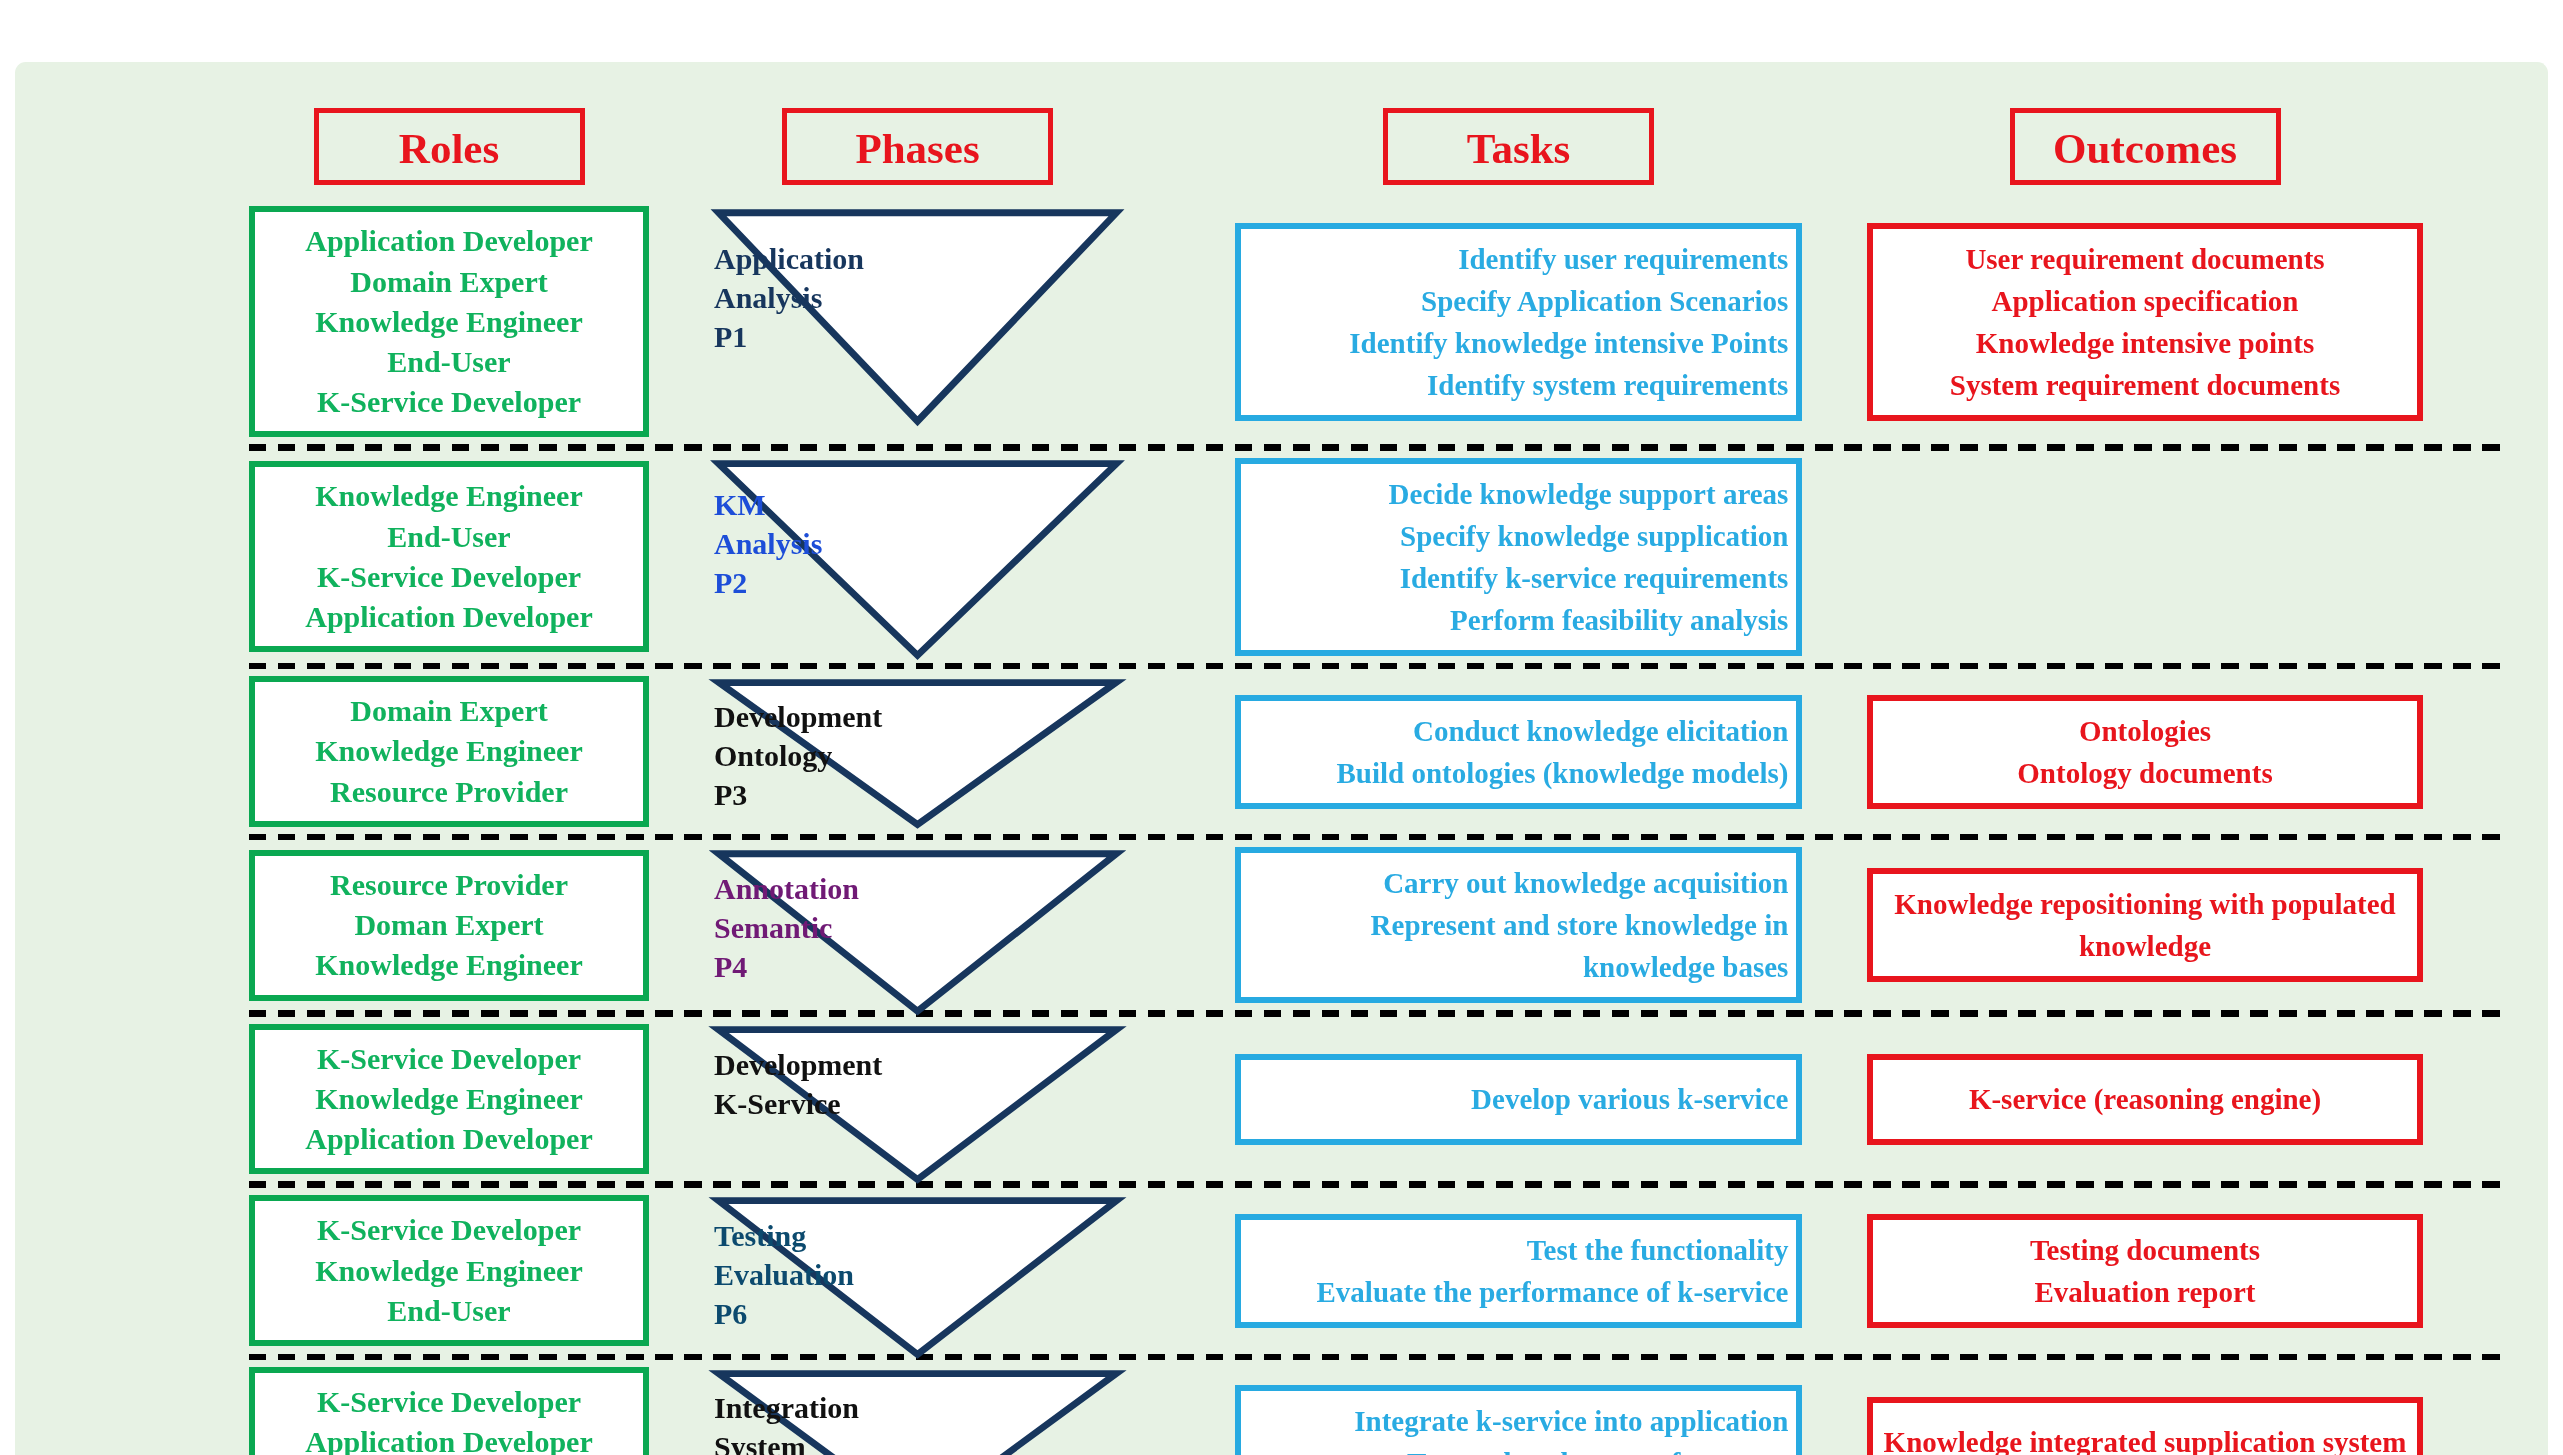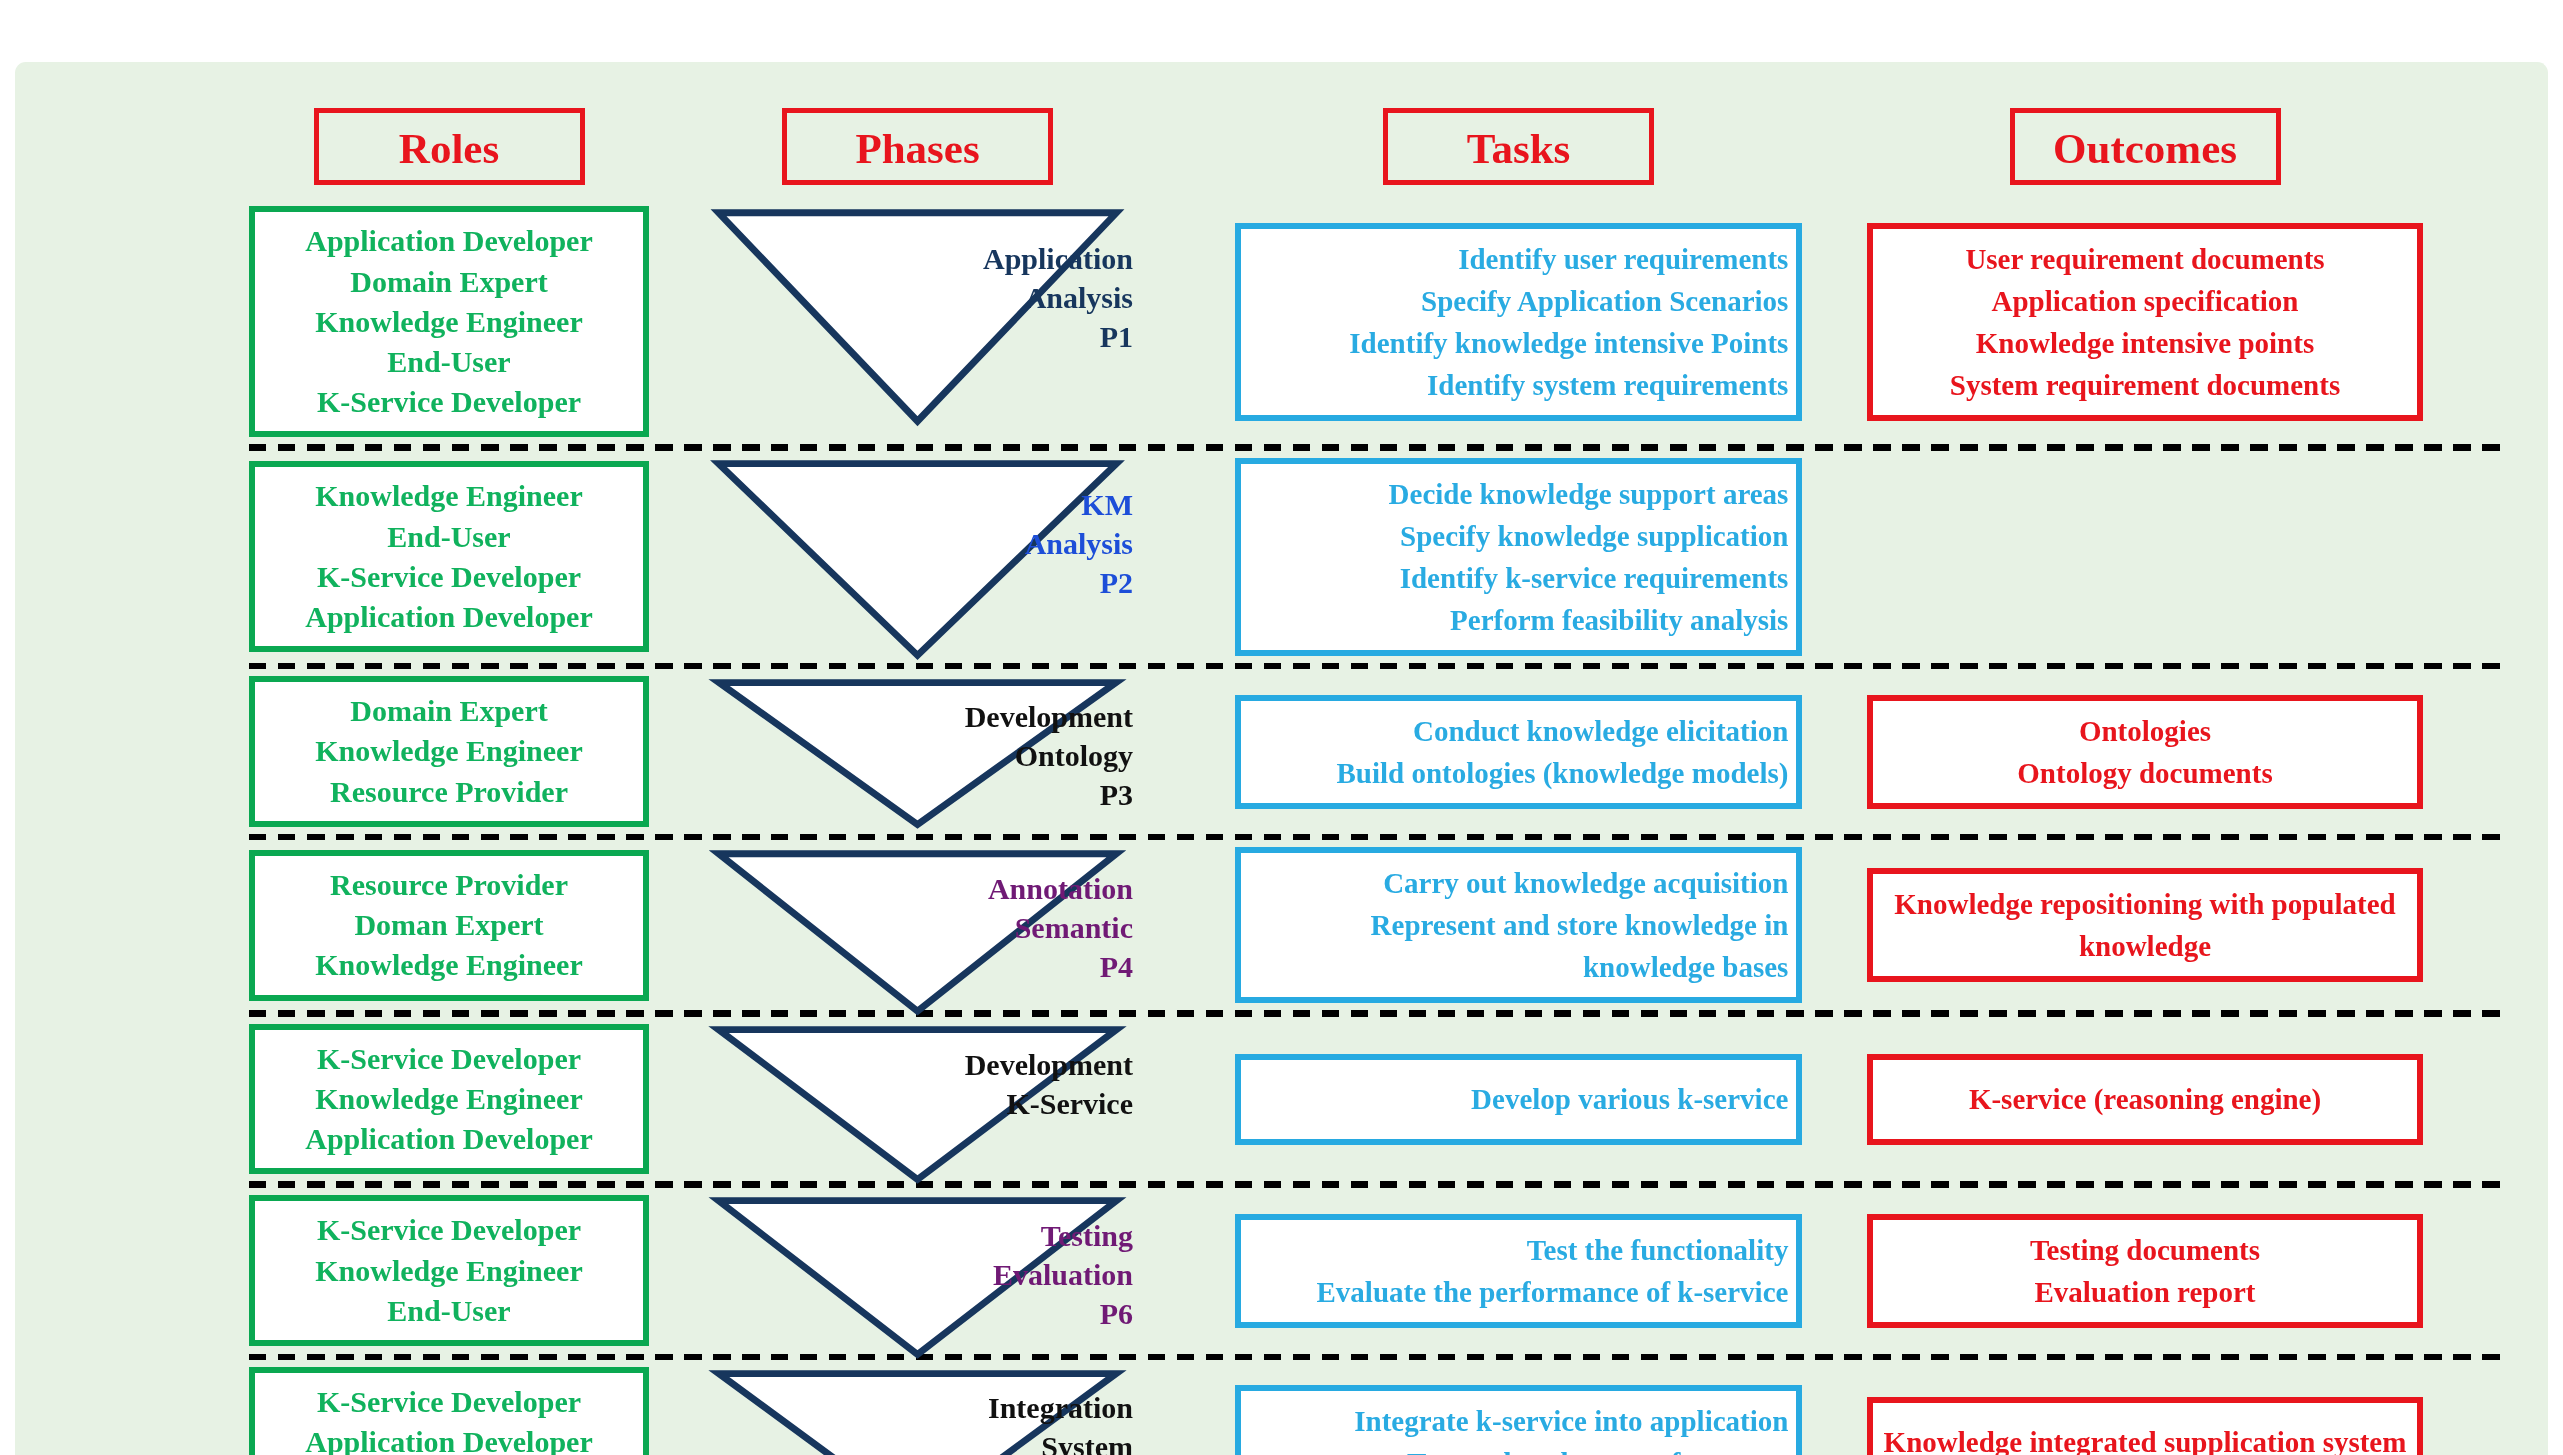--- a/index.html
+++ b/index.html
@@ -28,21 +28,21 @@
     background:#ffffff;text-align:center;box-sizing:border-box;
     display:flex;flex-direction:column;justify-content:center;
     padding:9px 7.6px;align-self:center;min-height:91px;
   }
   .box.green{grid-column:1;border:6px solid #0aa851;color:#10b25d;font-size:30px;line-height:1.34;}
   .box.cyan {grid-column:5;border:6px solid #27aae1;color:#29abe2;font-size:29px;line-height:1.45;text-align:right;}
   .box.red  {grid-column:7;border:6px solid #e8151d;color:#e8151d;font-size:29px;line-height:1.45;}
   .phase{grid-column:3;position:relative;align-self:stretch;}
   .phase svg{position:absolute;left:0;top:1.5px;overflow:visible;}
   .phase .ptext{
-    position:absolute;left:12px;top:14%;width:100%;text-align:right;
+    position:absolute;left:0;top:14%;width:100%;text-align:left;
     font-size:30px;line-height:1.3;
   }
   .sep{
     height:6.8px;margin:6.8px 0;width:calc(100% + 84px);
     background:repeating-linear-gradient(90deg,#000000 0 17.5px,transparent 17.5px 29px);
   }
 </style>
 </head>
 <body>
 
@@ -197,21 +197,21 @@
         <div class="row" style="min-height: 152px;">
           <div class="box green">
             <div>K-Service Developer</div>
             <div>Knowledge Engineer</div>
             <div>End-User</div>
           </div>
           <div class="phase">
             <svg width="407" height="163" viewBox="0 0 535 214">
               <polygon points="6,6 529,6 267.5,208" fill="#ffffff" stroke="#17365d" stroke-width="9" stroke-linejoin="miter"></polygon>
             </svg>
-            <div class="ptext" style="color: #701a75;">
+            <div class="ptext" style="color: #0c4a6e;">
               <div>Testing</div>
               <div>Evaluation</div>
               <div>P6</div>
             </div>
           </div>
           <div class="box cyan">
             <div>Test the functionality</div>
             <div>Evaluate the performance of k-service</div>
           </div>
           <div class="box red">

